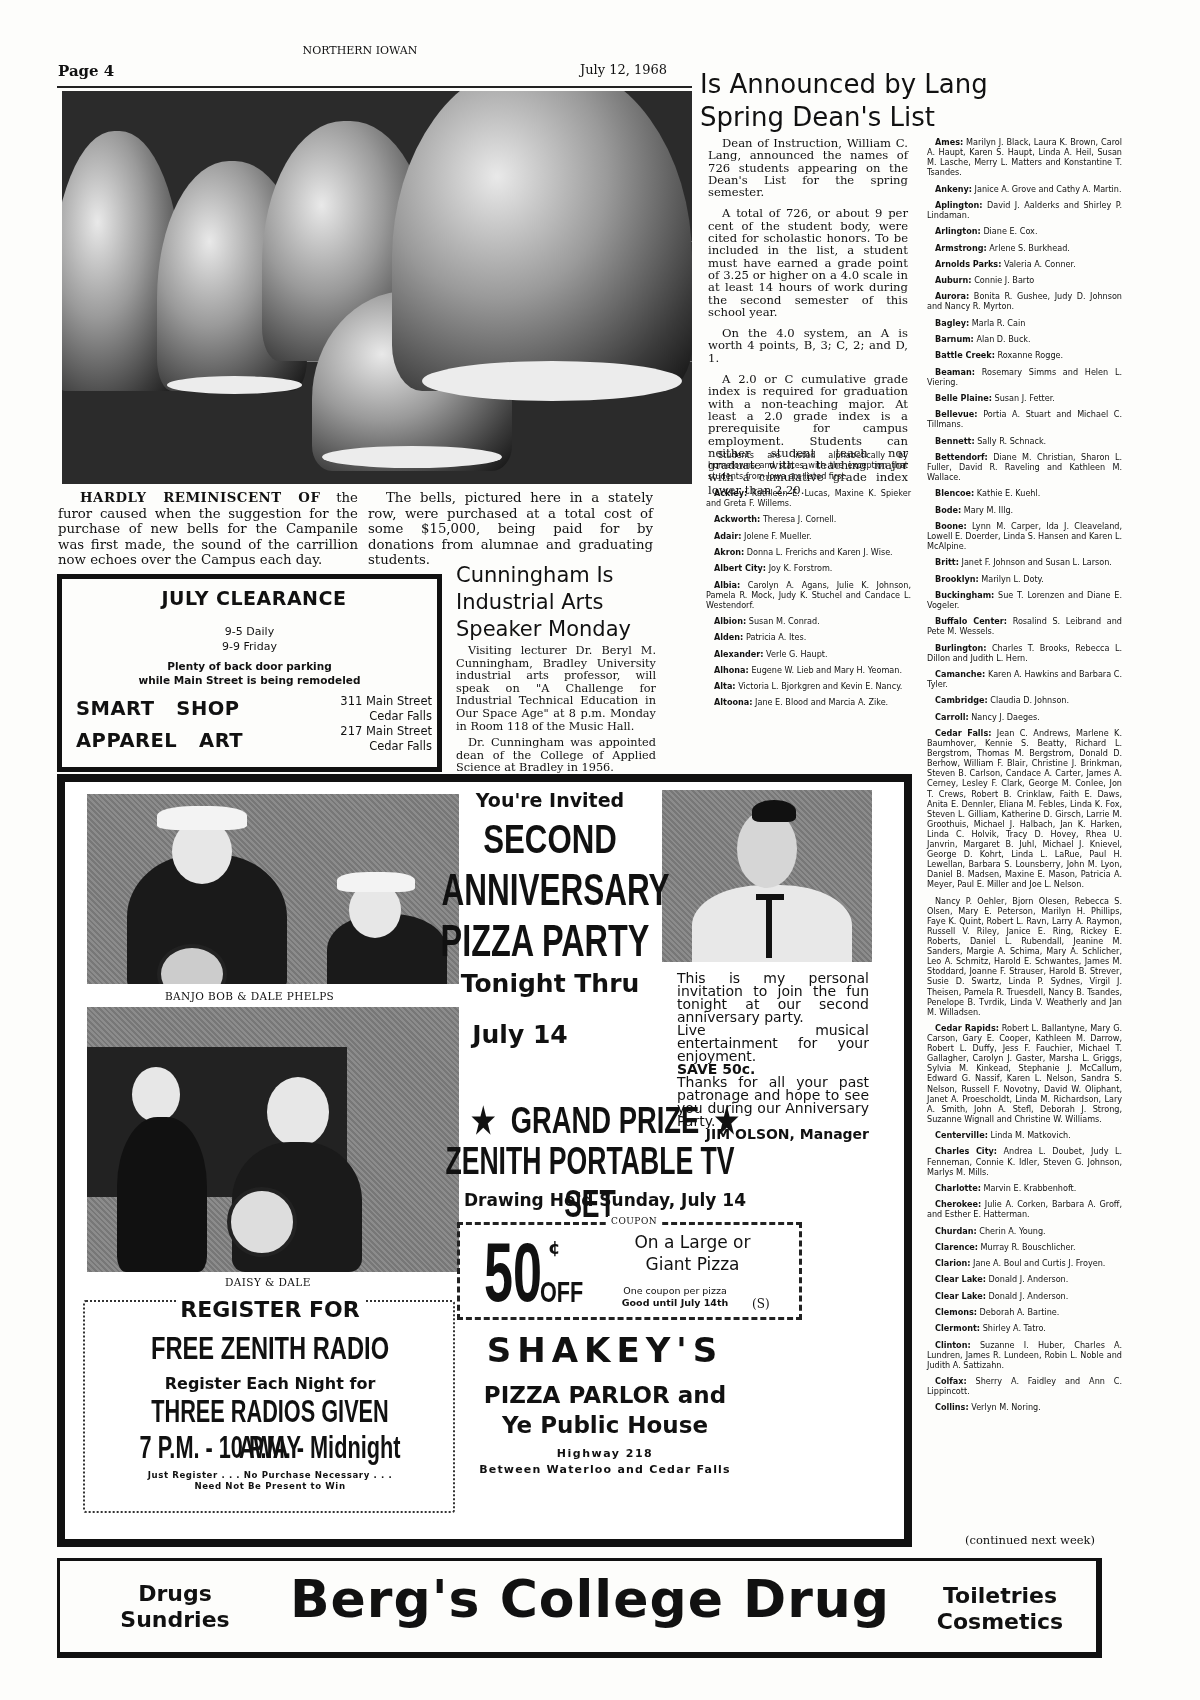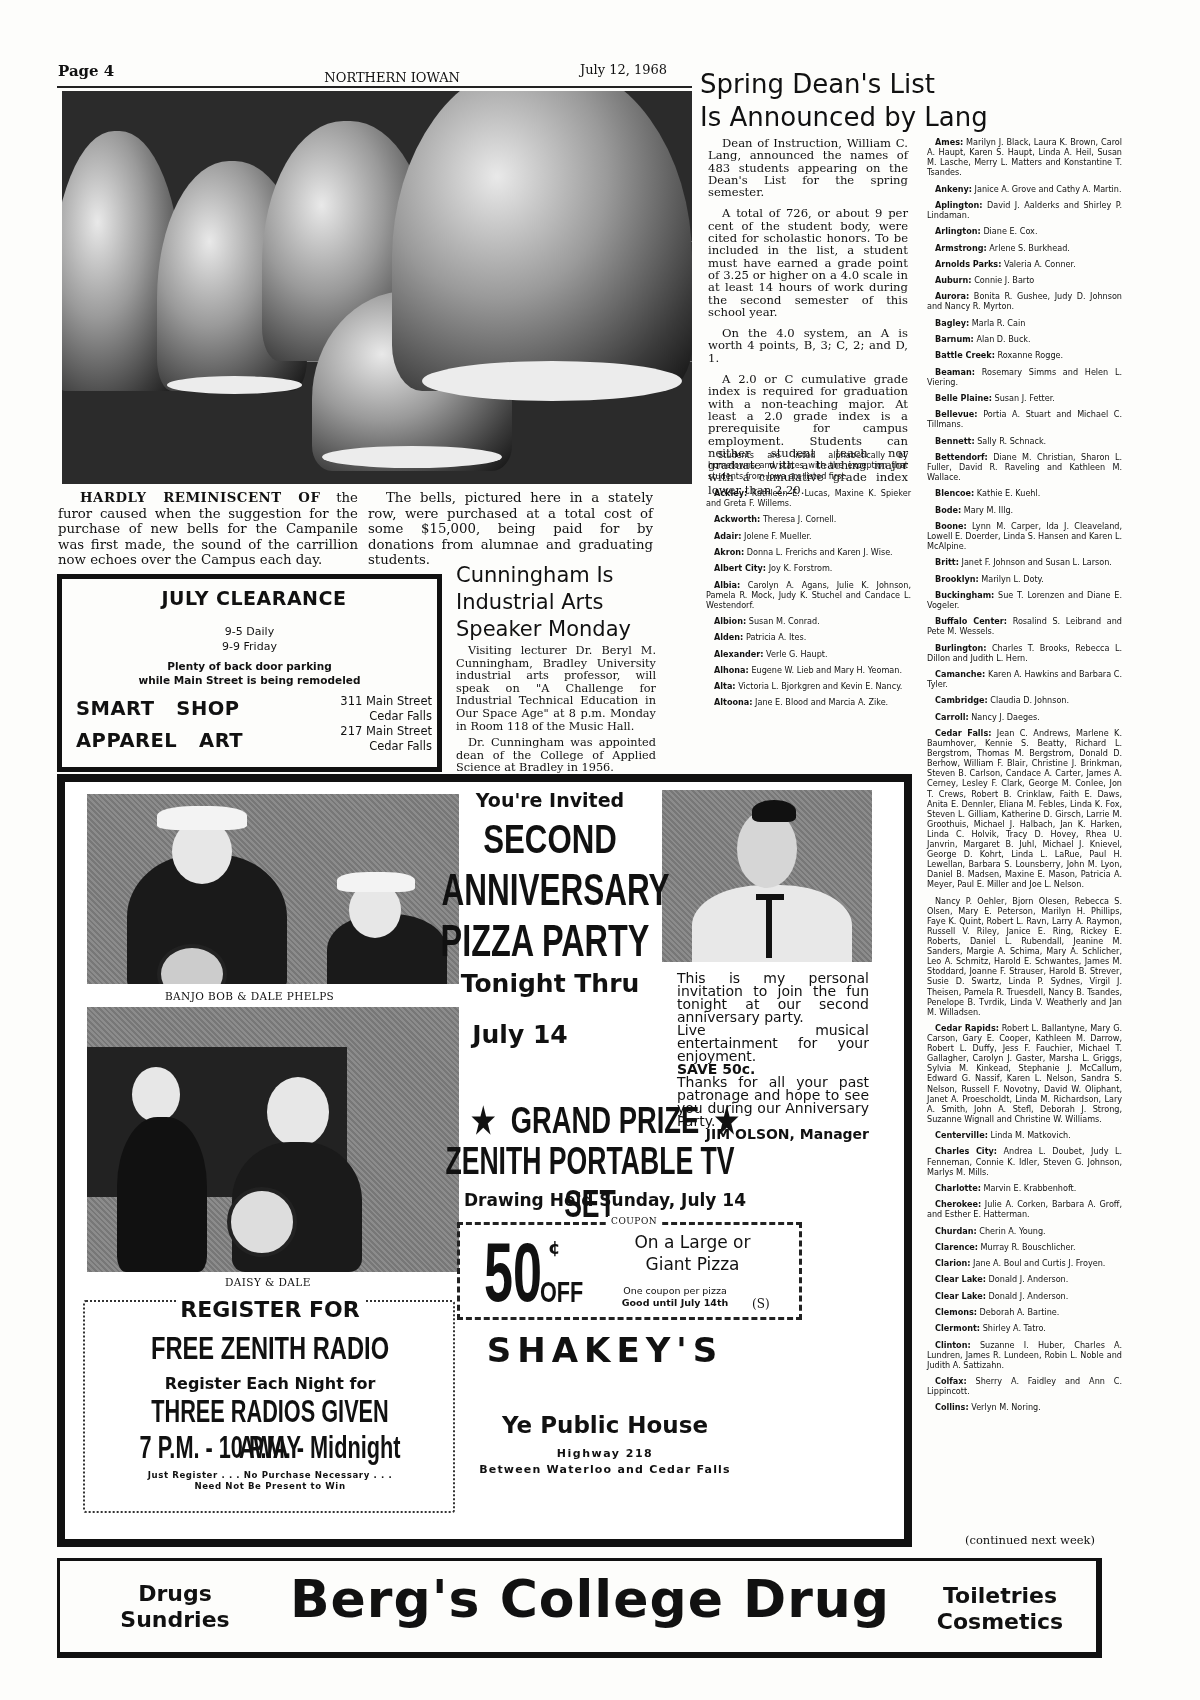--- a/index.html
+++ b/index.html
@@ -1,21 +1,21 @@
 <!DOCTYPE html>
 <html><head>
   <meta charset="utf-8">
   <style>
     * { box-sizing: border-box; margin: 0; padding: 0; }
     body { width: 1200px; height: 1700px; background: #fdfdfb; color: #111; position: relative; overflow: hidden; font-family: "DejaVu Serif", serif; }
     .abs { position: absolute; }
 
     
     #hdr-page { left: 58px; top: 62px; font-size: 15px; font-weight: bold; }
-    #hdr-title { left: 260px; top: 70px; width: 200px; text-align: right; font-size: 13px; }
+    #hdr-title { left: 260px; top: 44px; width: 200px; text-align: center; font-size: 11px; }
     #hdr-date { left: 580px; top: 62px; font-size: 13px; }
     #hdr-rule { left: 57px; top: 86px; width: 635px; height: 2px; background: #222; }
 
     
     #bells-photo { left: 62px; top: 91px; width: 630px; height: 393px; background: #2b2b2b; overflow: hidden; }
     .bell { position: absolute; border-radius: 48% 48% 10% 10% / 60% 60% 14% 14%; background: radial-gradient(ellipse at 35% 35%, #e9e9e9 0%, #9a9a9a 40%, #3a3a3a 80%, #111 100%); }
     .bell-lip { position: absolute; background: #ececec; border-radius: 50%; }
     .wire { position: absolute; height: 1px; background: rgba(230,230,230,.45); }
 
     
@@ -153,25 +153,25 @@
   <div>Cunningham Is</div>
   <div>Industrial Arts</div>
   <div>Speaker Monday</div>
 </div>
 <div class="abs" id="cunn-body">
   <p>Visiting lecturer Dr. Beryl M. Cunningham, Bradley University industrial arts professor, will speak on "A Challenge for Industrial Technical Education in Our Space Age" at 8 p.m. Monday in Room 118 of the Music Hall.</p>
   <p>Dr. Cunningham was appointed dean of the College of Applied Science at Bradley in 1956.</p>
 </div>
 
 <div class="abs" id="dean-head">
+  <div>Is Announced by Lang</div>
   <div>Spring Dean's List</div>
-  <div>Is Announced by Lang</div>
 </div>
 <div class="abs" id="dean-intro">
-  <p>Dean of Instruction, William C. Lang, announced the names of 483 students appearing on the Dean's List for the spring semester.</p>
+  <p>Dean of Instruction, William C. Lang, announced the names of 726 students appearing on the Dean's List for the spring semester.</p>
   <p>A total of 726, or about 9 per cent of the student body, were cited for scholastic honors. To be included in the list, a student must have earned a grade point of 3.25 or higher on a 4.0 scale in at least 14 hours of work during the second semester of this school year.</p>
   <p>On the 4.0 system, an A is worth 4 points, B, 3; C, 2; and D, 1.</p>
   <p>A 2.0 or C cumulative grade index is required for graduation with a non-teaching major. At least a 2.0 grade index is a prerequisite for campus employment. Students can neither student teach nor graduate with a teaching major with a cumulative grade index lower than 2.20.</p>
 </div>
 <div class="abs" id="dean-note">Students are listed alphabetically by hometowns and states with the exception that students from Iowa are listed first.</div>
 
 <div class="abs towns" id="towns-mid">
     <div class="entry"><b>Ackley:</b> <span>Kathleen E. Lucas, Maxine K. Spieker and Greta F. Willems.</span></div>
     <div class="entry"><b>Ackworth:</b> <span>Theresa J. Cornell.</span></div>
     <div class="entry"><b>Adair:</b> <span>Jolene F. Mueller.</span></div>
@@ -293,20 +293,21 @@
       <div>Giant Pizza</div>
     </div>
     <div id="c-terms">
       <div>One coupon per pizza</div>
       <div class="good">Good until July 14th</div>
     </div>
     <span id="c-s">(S)</span>
   </div>
 
   <div class="headline" id="shakeys">SHAKEY'S</div>
+  <div class="headline" id="parlor">PIZZA PARLOR and</div>
   <div class="headline" id="house">Ye Public House</div>
   <div class="headline" id="highway">Highway 218</div>
   <div class="headline" id="between">Between Waterloo and Cedar Falls</div>
 
   <div id="radio-box"></div>
   <div class="headline" id="reg-for"><span>REGISTER FOR</span></div>
   <div class="headline" id="free-radio">FREE ZENITH RADIO</div>
   <div class="headline" id="reg-each">Register Each Night for</div>
   <div class="headline" id="three">THREE RADIOS GIVEN AWAY</div>
   <div class="headline" id="times">7 P.M. - 10 P.M. - Midnight</div>

